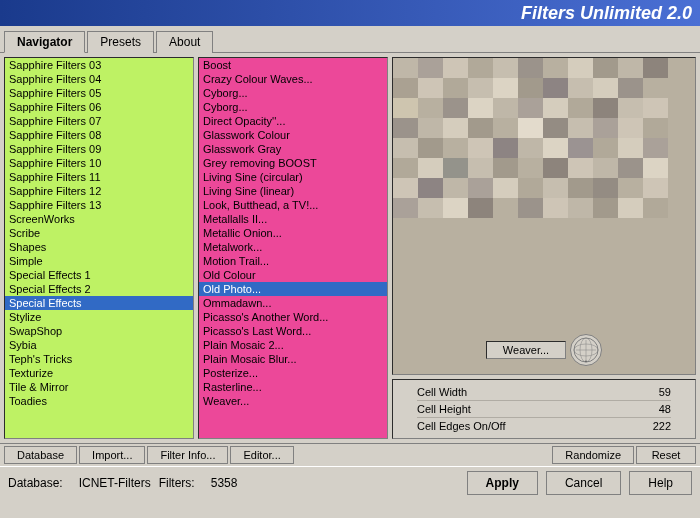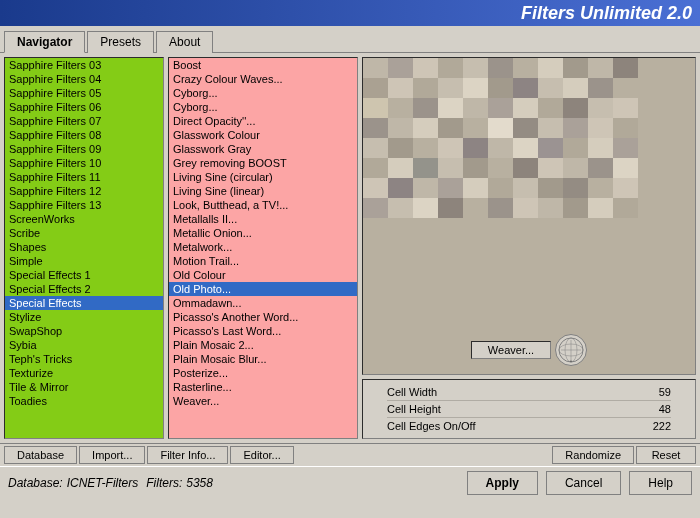--- a/index.html
+++ b/index.html
@@ -56,44 +56,44 @@
     .main-content {
       display: flex;
       height: 390px;
       background: #d4d0c8;
       padding: 4px;
       gap: 4px;
     }
 
     
     .left-panel {
-      width: 160px;
+      width: 190px;
       border: 1px inset #808080;
-      background: #84cc16;
+      background: #bef264;
       overflow: hidden;
       display: flex;
       flex-direction: column;
     }
     .left-panel .list-area {
       overflow-y: scroll;
       flex: 1;
     }
     .list-item {
       padding: 1px 4px;
       white-space: nowrap;
       font-size: 11px;
       cursor: pointer;
     }
     .list-item.selected { background: #316ac5; color: #fff; }
 
     
     .middle-panel {
       width: 190px;
       border: 1px inset #808080;
-      background: #fca5a5;
+      background: #ec4899;
       overflow: hidden;
       display: flex;
       flex-direction: column;
     }
     .middle-panel .list-area {
       overflow-y: scroll;
       flex: 1;
     }
 
     
@@ -197,22 +197,21 @@
       font-size: 11px;
       cursor: pointer;
       min-width: 60px;
       text-align: center;
     }
     .toolbar-sep {
       flex: 1;
     }
     .status-item {
       display: flex;
-      gap: 4px;
-      font-style: italic;
+      gap: 16px;
     }
     .action-btn {
       padding: 4px 18px;
       border: 1px solid #808080;
       background: #d4d0c8;
       font-size: 12px;
       cursor: pointer;
       min-width: 60px;
       text-align: center;
     }

